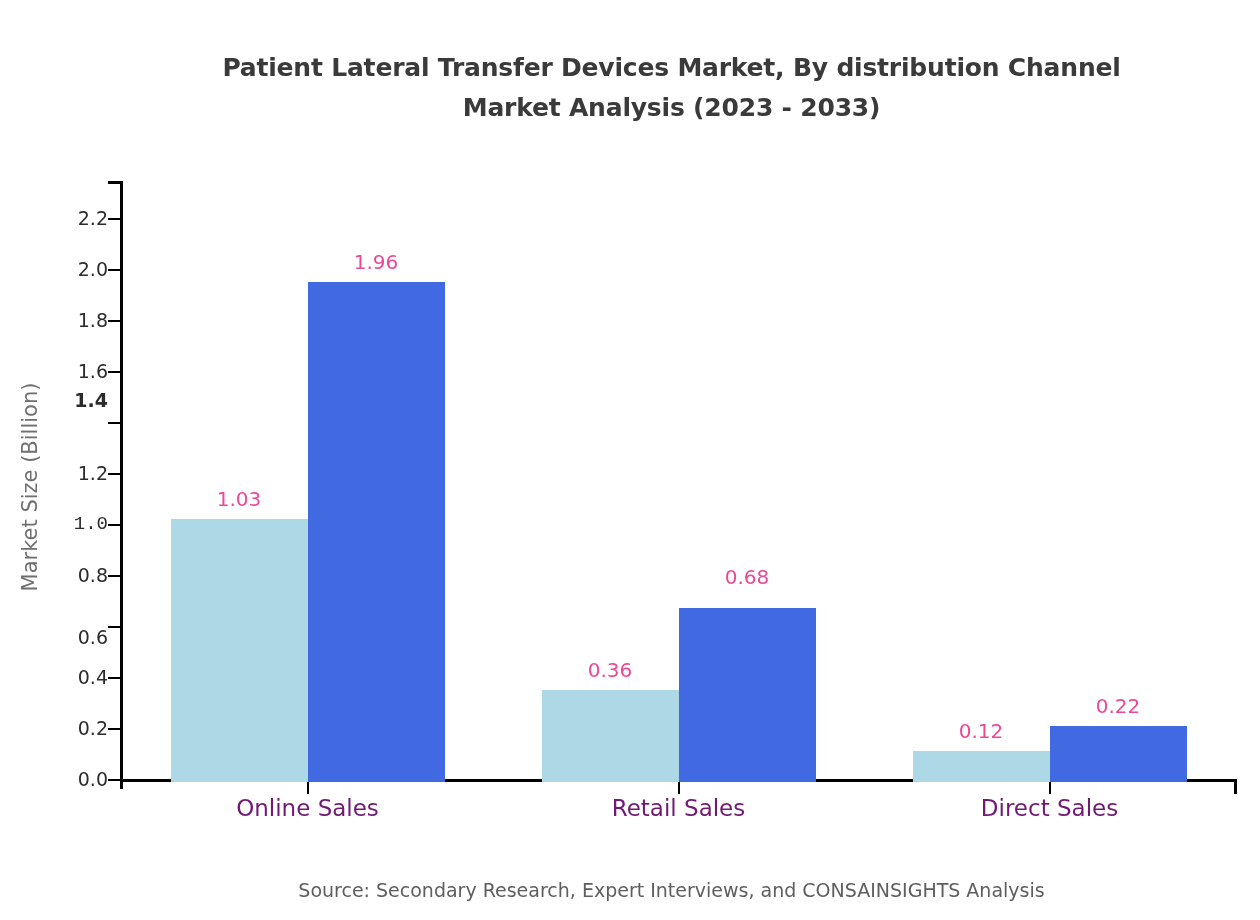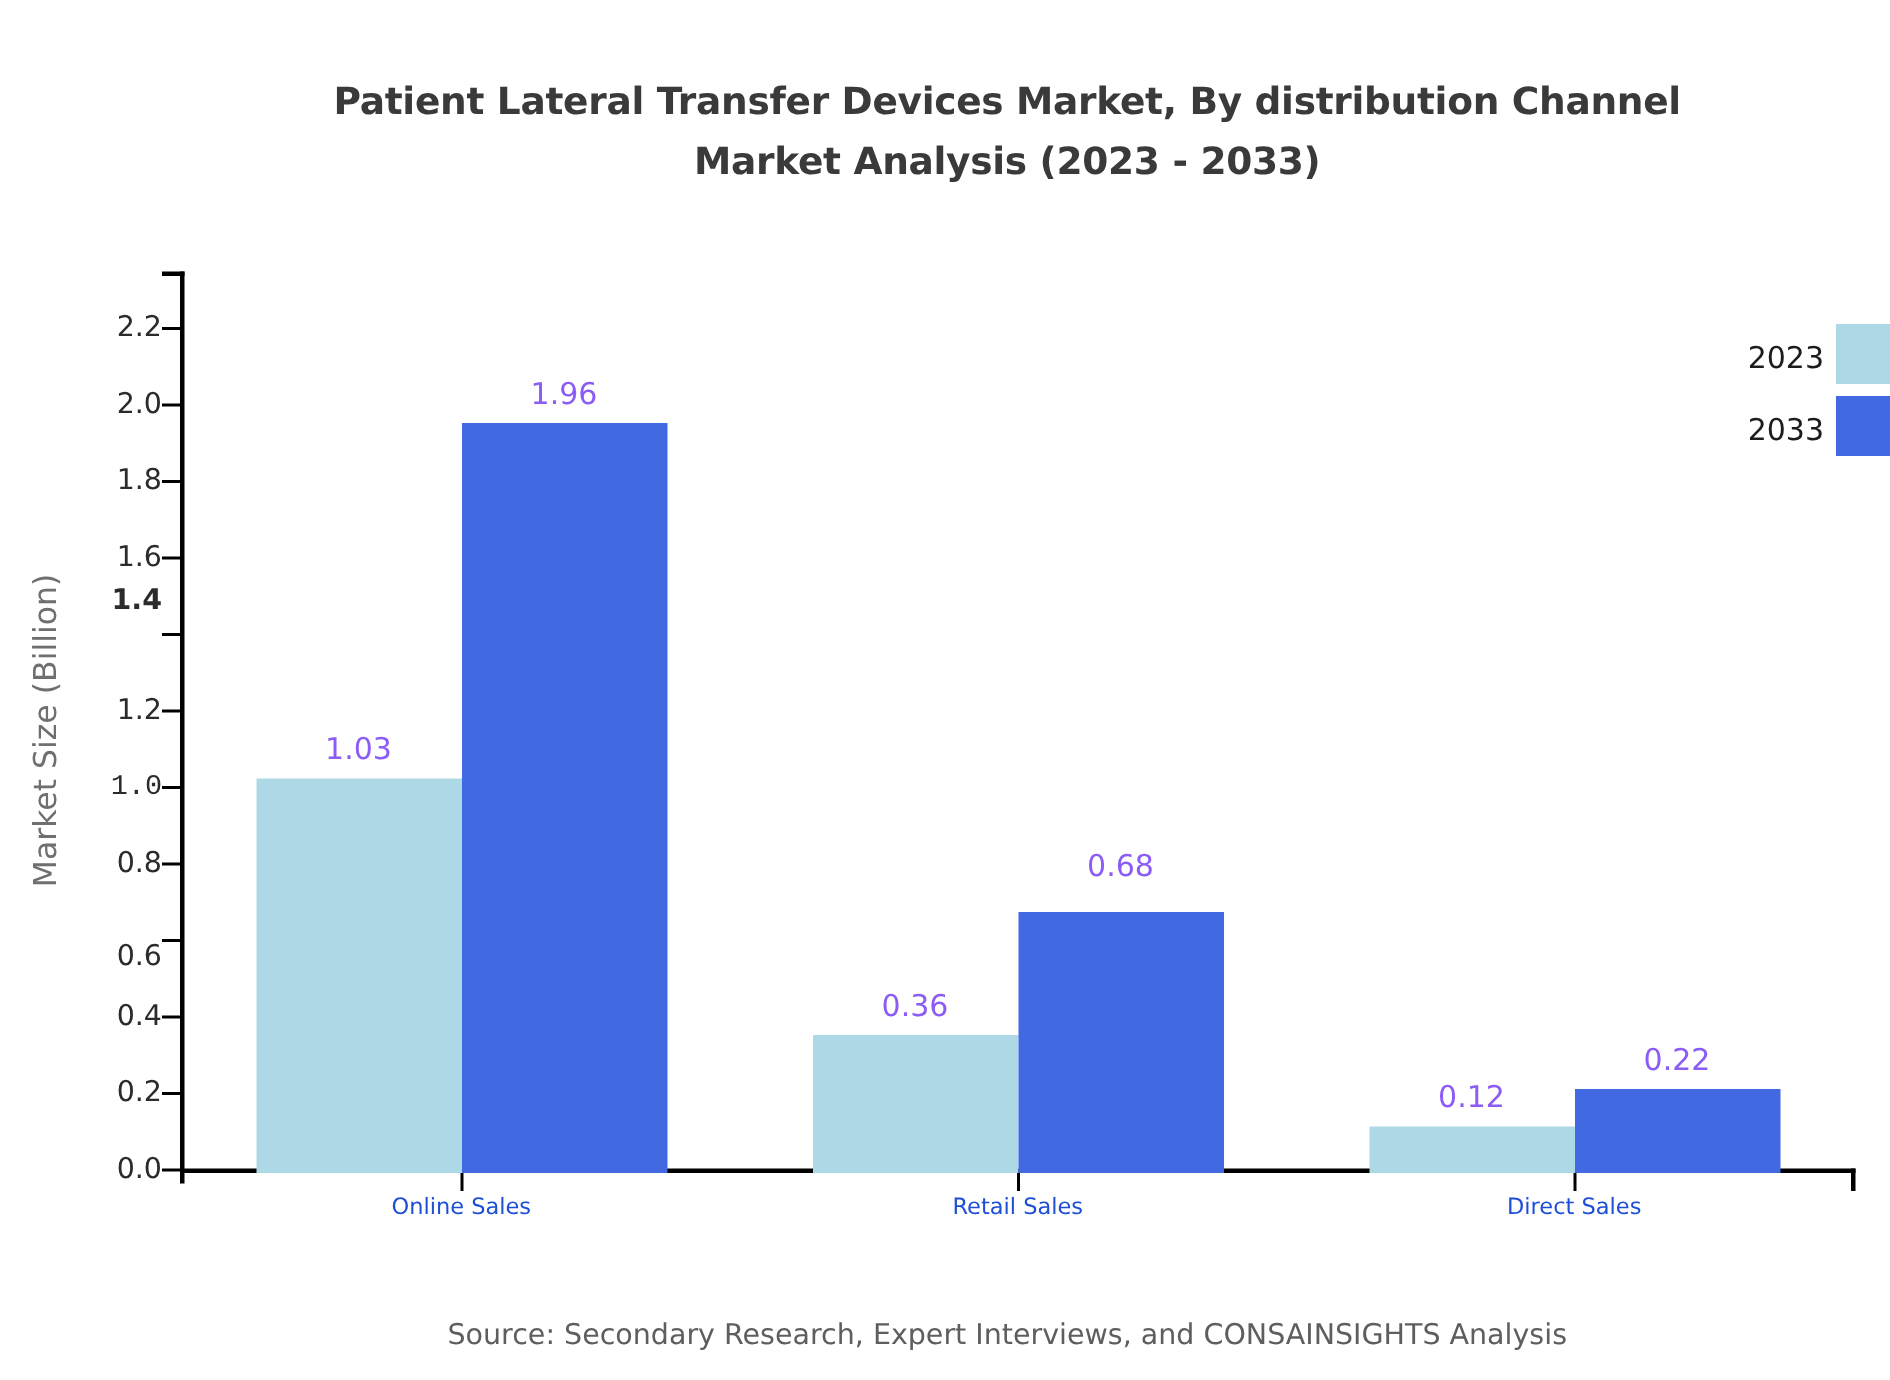--- a/index.html
+++ b/index.html
@@ -111,39 +111,39 @@
   }
 
   
   .bar {
     position: absolute;
     bottom: 0;
   }
   .bar-label {
     position: absolute;
     font-size: 20px;
-    color: #8b5cf6;
+    color: #ec4899;
     text-align: center;
     line-height: 1;
     white-space: nowrap;
   }
 
   
   .x-tick-mark {
     position: absolute;
     width: 2px;
     height: 12px;
     background: #000000;
     top: 782px;
   }
   .x-tick-label {
     position: absolute;
     top: 795px;
-    font-size: 15px;
-    color: #1d4ed8;
+    font-size: 23px;
+    color: #701a75;
     text-align: center;
     white-space: nowrap;
   }
 
   
   #legend {
     position: absolute;
     left: 1130px;
     top: 216px;
     width: 130px;
@@ -241,26 +241,16 @@
 
   <div id="x-ticks">
       <div class="x-tick-mark" style="left: 306.5px;"></div>
       <div class="x-tick-label" style="left: 157.5px; width: 300px;">Online Sales</div>
       <div class="x-tick-mark" style="left: 677.5px;"></div>
       <div class="x-tick-label" style="left: 528.5px; width: 300px;">Retail Sales</div>
       <div class="x-tick-mark" style="left: 1048.5px;"></div>
       <div class="x-tick-label" style="left: 899.5px; width: 300px;">Direct Sales</div>
     </div>
 
-  <div id="legend">
-      <div class="legend-row">
-        <div class="legend-label">2023</div>
-        <div class="legend-swatch" style="background: rgb(173, 216, 230);"></div>
-      </div>
-      <div class="legend-row">
-        <div class="legend-label">2033</div>
-        <div class="legend-swatch" style="background: rgb(65, 105, 225);"></div>
-      </div>
-    </div>
 
   <div id="source-note">Source: Secondary Research, Expert Interviews, and CONSAINSIGHTS Analysis</div>
 
 </div>
 
 </body></html>

